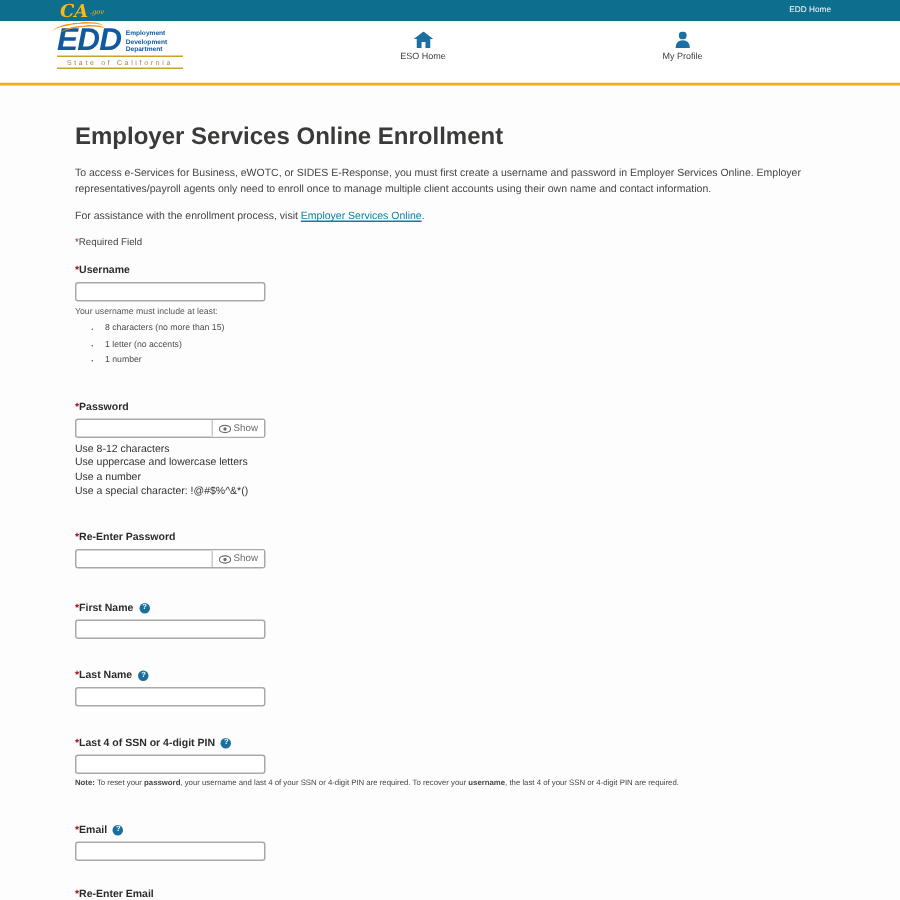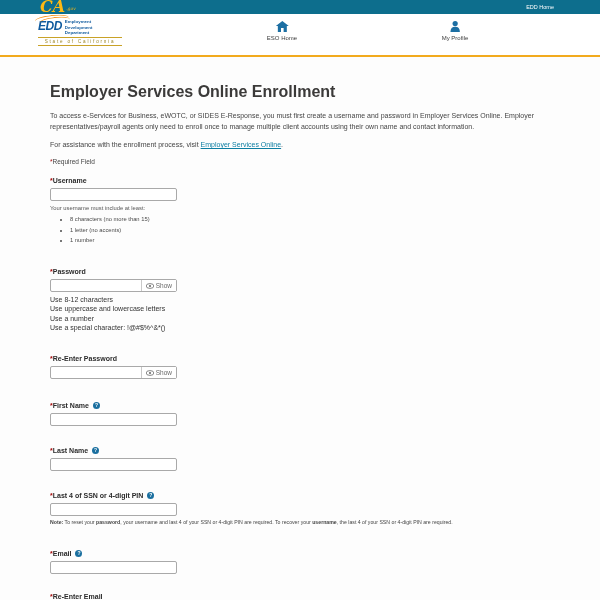--- a/index.html
+++ b/index.html
@@ -4,30 +4,30 @@
 <style>
   * { margin:0; padding:0; box-sizing:border-box; }
   html,body { width:600px; height:600px; overflow:hidden; background:#fdfdfd;
               font-family:"Liberation Sans", sans-serif; color:#454545; }
 
   
   .topbar { height:14px; background:#0d6e8d; display:flex; align-items:center;
             justify-content:space-between; padding:0 46px 0 40px; }
   .ca-logo { display:flex; align-items:flex-end; cursor:pointer; }
   .ca-logo .ca { font-family:"DejaVu Serif", serif; font-style:italic; font-weight:bold;
-                 font-size:16px; color:#fdb913; line-height:10px; }
+                 font-size:12px; color:#fdb913; line-height:10px; }
   .ca-logo .gov { font-family:"DejaVu Serif", serif; font-style:italic; font-size:4.5px;
                   color:#fdb913; line-height:6px; margin-left:1px; }
   .topbar-link { color:#ffffff; font-size:5.5px; text-decoration:none; cursor:pointer; }
 
   
   .header { height:41px; background:#ffffff; position:relative; }
   .edd-logo { position:absolute; left:38px; top:4px; width:84px; cursor:pointer; }
   .edd-row { display:flex; align-items:flex-start; position:relative; }
-  .edd-word { font-size:12px; font-weight:bold; font-style:italic; color:#0f5a9e;
+  .edd-word { font-size:21px; font-weight:bold; font-style:italic; color:#0f5a9e;
               line-height:17px; letter-spacing:-0.5px; }
   .edd-swoosh { position:absolute; left:-3px; top:-3px; width:34px; height:9px;
                 border-top:1.5px solid #f7941d; border-radius:50%; transform:rotate(-6deg); }
   .edd-swoosh2 { position:absolute; left:2px; top:-1px; width:30px; height:8px;
                  border-top:1px solid #f7941d; border-radius:50%; transform:rotate(-6deg); }
   .edd-lines { font-size:4.4px; font-weight:bold; color:#0f5a9e; line-height:1.25;
                margin-left:3px; margin-top:1px; }
   .edd-tag { margin-top:1px; border-top:1px solid #c9a227; border-bottom:1px solid #c9a227;
              color:#9c8420; font-size:4.6px; letter-spacing:1.8px; text-align:center;
              padding:1px 0; white-space:nowrap; }

